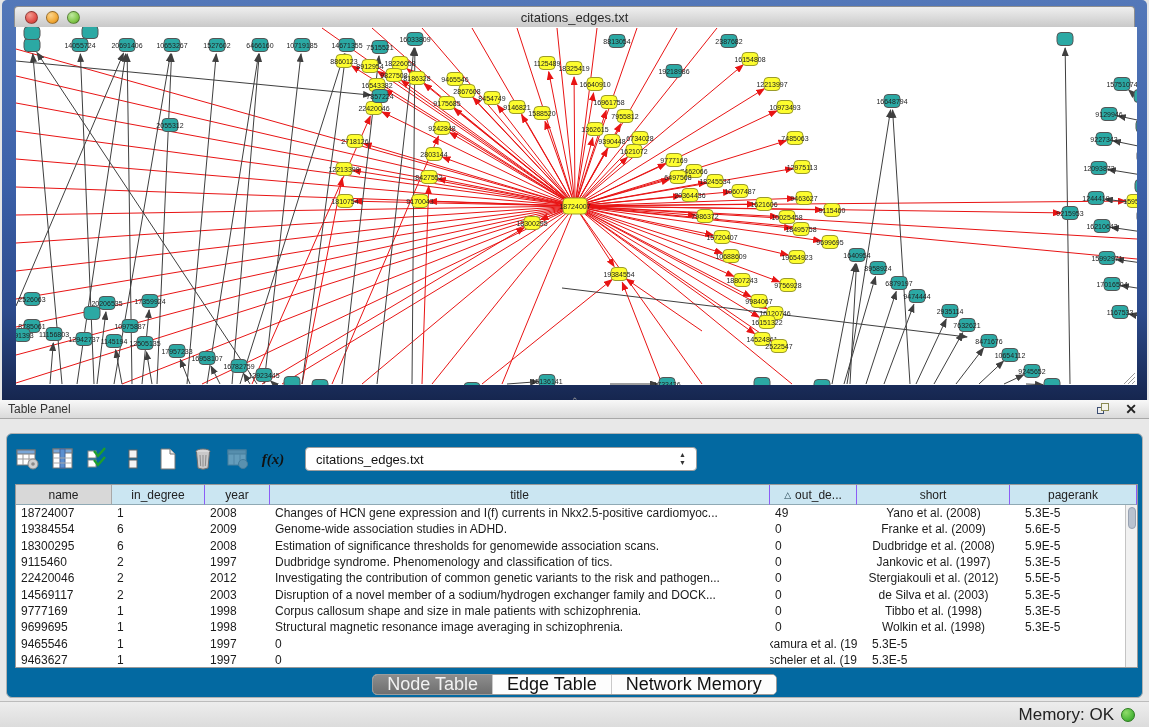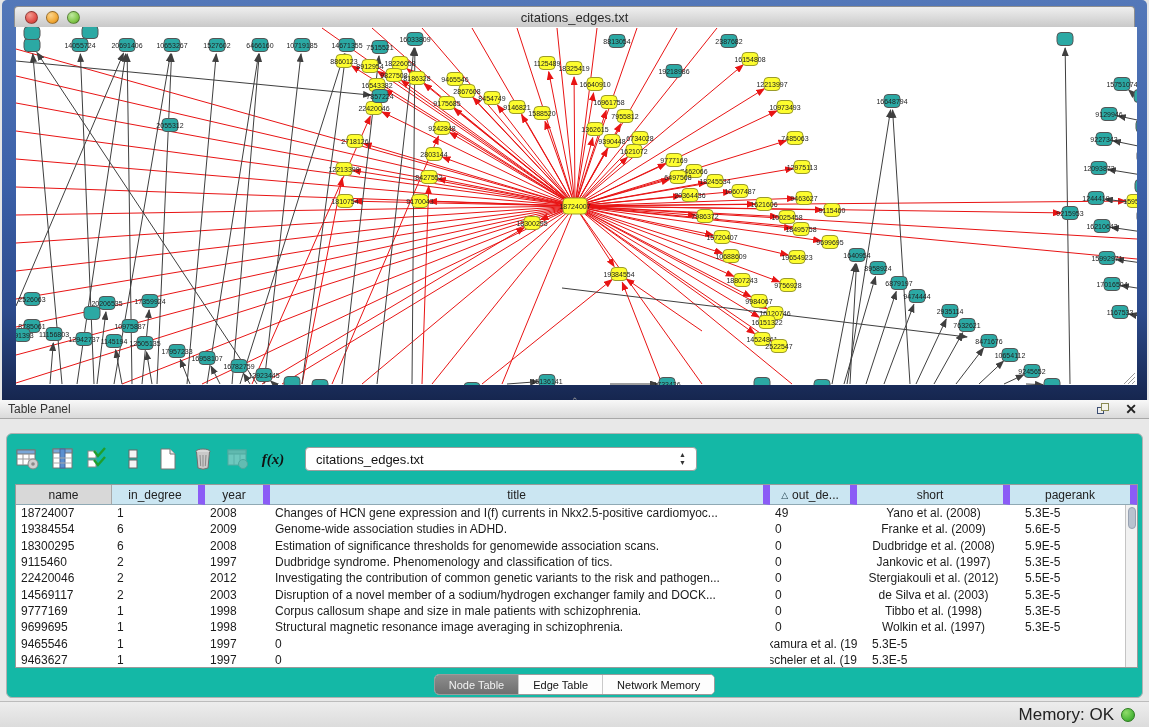--- a/index.html
+++ b/index.html
@@ -29,48 +29,48 @@
     display:flex; align-items:center; font-size:12px; color:#333; }
   .panel-title { margin-left:8px; }
   .panel-titlebar .spacer { flex:1; }
   .float-icon { width:14px; height:12px; position:relative; margin-right:14px; }
   .float-icon .sq1 { position:absolute; left:0; top:4px; width:7px; height:7px; border:1px solid #3c4e73; background:#eee; }
   .float-icon .sq2 { position:absolute; left:4px; top:0; width:8px; height:8px; border:1px solid #8a8a52; background:#f4f4ea; }
   .close-icon { font-size:14px; font-weight:bold; color:#222; margin-right:12px; cursor:default; line-height:1; }
   .splitter-caret { position:absolute; left:571px; top:-4px; color:#9a9a9a; font-size:9px; }
 
   .sub-panel { position:absolute; left:6px; top:33px; width:1137px; height:265px;
-    background:#14b8a6; border:1px solid #b2b2b2; border-radius:6px; }
+    background:#0369a1; border:1px solid #b2b2b2; border-radius:6px; }
 
   .toolbar { position:absolute; left:8px; top:10px; height:30px; display:flex; align-items:center; gap:9px; }
   .tool-btn { width:26px; height:26px; display:flex; align-items:center; justify-content:center; }
   .fx-label { font-family:"Liberation Serif", serif; font-style:italic; font-weight:bold; font-size:15px; color:#111; }
   .table-dropdown { margin-left:10px; width:392px; height:24px; background:#ffffff; border:1px solid #9e9e9e;
     border-radius:4px; display:flex; align-items:center; font-size:13px; color:#111; position:relative; }
   .table-dropdown .dd-text { margin-left:10px; }
   .dd-arrows { position:absolute; right:10px; top:3px; font-size:7px; color:#333; line-height:8px; text-align:center; }
 
   .data-table { position:absolute; left:8px; top:50px; width:1123px; height:184px; border:1px solid #9a9a9a; background:#fff; }
   .thead, .trow { display:grid; grid-template-columns:96px 93px 65px 500px 87px 153px 1fr; }
   .thead { height:20px;text-align:center; }
-  .th { background:#cbe6f2; border-right:7px solid #8b5cf6; border-bottom:1px solid #8fa9b4;
+  .th { background:#cbe6f2; border-right:1px solid #8b5cf6; border-bottom:1px solid #8fa9b4;
     font-size:12px; color:#222; display:flex; align-items:center; justify-content:center; }
   .th.first { background:#d8d8d8; border-right:1px solid #a8a8a8; }
   .sort-tri { font-size:9px; margin-right:4px; color:#20414e; }
   .tbody { position:absolute; left:0; top:20px; right:12px; bottom:0; overflow:hidden; }
   .trow { height:16.3px; font-size:12px; color:#1b1b1b; }
   .td { padding-left:5px; display:flex; align-items:center; white-space:nowrap; overflow:hidden; }
   .td.center { justify-content:center; padding-left:0; }
   .td.pager { padding-left:15px; }
   .vscroll { position:absolute; right:0; top:20px; bottom:0; width:12px; background:#f1f1f1; border-left:1px solid #c4c4c4; }
   .vthumb { position:absolute; left:2px; top:2px; width:8px; height:22px; background:#b9c2cf; border:1px solid #98a2b2; border-radius:4px; }
 
   .tabs-row { position:absolute; left:0; right:0; top:240px; display:flex; justify-content:center; }
   .seg { display:flex; border:1px solid #9b9b9b; border-radius:5px; overflow:hidden; background:#fff; height:21px; }
-  .seg-btn { padding:0 14px; font-size:11px; display:flex; align-items:center; color:#111; background:#fdfdfd; border-right:1px solid #c9c9c9; }
+  .seg-btn { padding:0 14px; font-size:18px; display:flex; align-items:center; color:#111; background:#fdfdfd; border-right:1px solid #c9c9c9; }
   .seg-btn:last-child { border-right:none; }
   .seg-btn.active { background:linear-gradient(180deg,#8d8d8d,#6f6f6f); color:#f2f2f2; }
 
   .status-bar { position:absolute; left:0; bottom:0; width:100%; height:26px;
     background:linear-gradient(180deg,#ededed,#dcdcdc); border-top:1px solid #bcbcbc;
     display:flex; align-items:center; justify-content:flex-end; font-size:17px; color:#222; }
   .mem-dot { width:14px; height:14px; border-radius:50%; margin:0 14px 0 7px;
     background:radial-gradient(circle at 35% 30%, #8fdc6a, #4cb73a 65%, #2e8f22); border:1px solid #2a7a1e; }
 </style>
 </head>
@@ -657,21 +657,21 @@
               <div class="td">0</div>
               <div class="td center">Tibbo et al. (1998)</div>
               <div class="td pager">5.3E-5</div>
             </div>
             <div class="trow">
               <div class="td">9699695</div>
               <div class="td">1</div>
               <div class="td">1998</div>
               <div class="td">Structural magnetic resonance image averaging in schizophrenia.</div>
               <div class="td">0</div>
-              <div class="td center">Wolkin et al. (1997)</div>
+              <div class="td center">Wolkin et al. (1998)</div>
               <div class="td pager">5.3E-5</div>
             </div>
             <div class="trow">
               <div class="td">9465546</div>
               <div class="td">1</div>
               <div class="td">1997</div>
               <div class="td">0</div>
               <div class="td center">Nakamura et al. (1997)</div>
               <div class="td pager">5.3E-5</div>
             </div>

